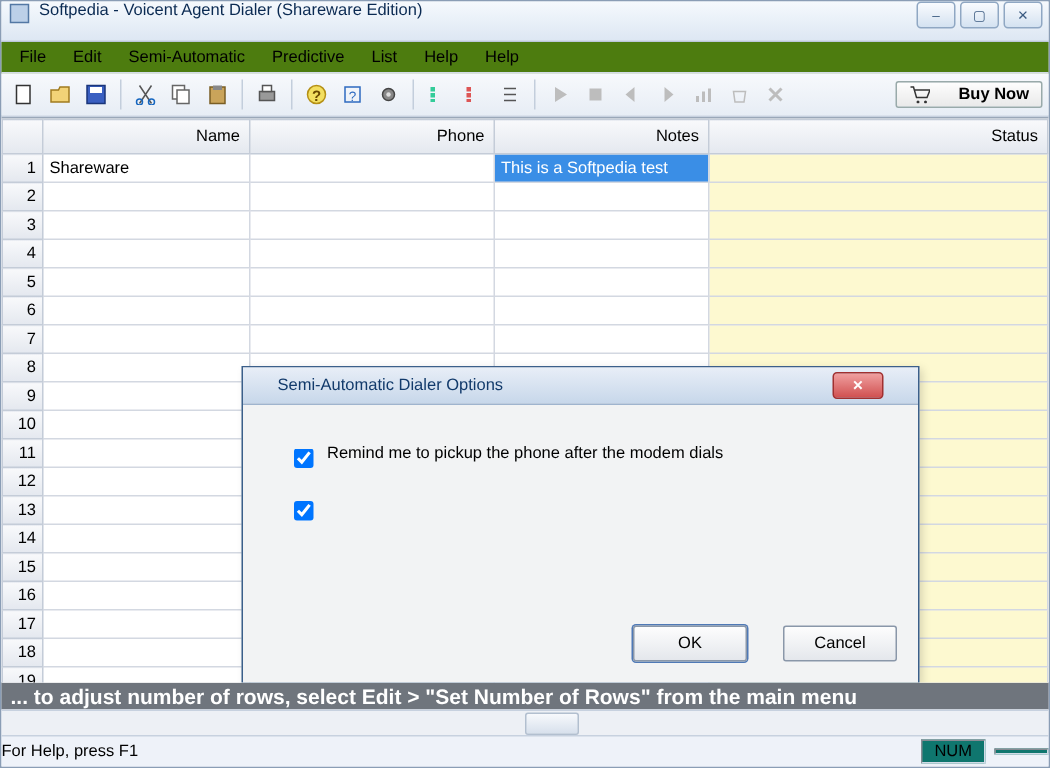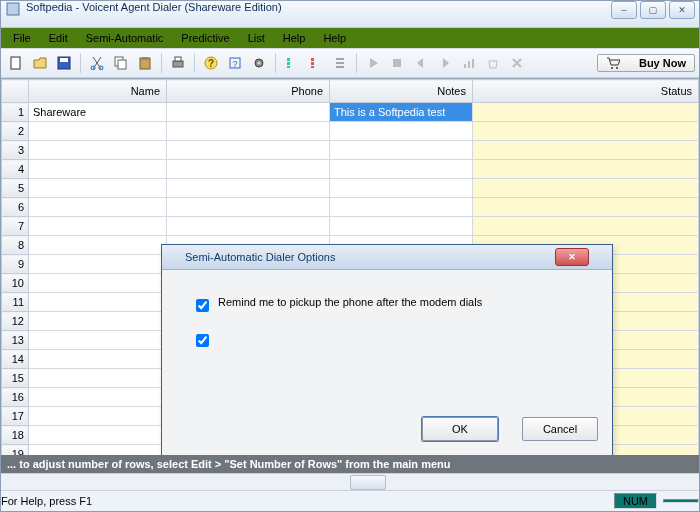--- a/index.html
+++ b/index.html
@@ -15,21 +15,21 @@
 .tbtn{width:20px;height:20px;display:flex;align-items:center;justify-content:center;border:1px solid transparent;border-radius:2px}
 .sep{width:1px;height:20px;background:#c3cedc;margin:0 3px}
 .buynow{margin-left:auto;display:flex;align-items:center;gap:19px;padding:2px 8px;border:1px solid #9aa;background:linear-gradient(#fdfdfd,#e9e9e9);border-radius:2px;font-weight:bold}
 .grid-container{flex:1;position:relative;background:#fff;border-top:1px solid #9aa7b8;overflow:hidden}
 .grid{border-collapse:collapse;width:100%}
 .grid th{background:linear-gradient(#f8f9fb,#e4e8ef);border:1px solid #c4ccd8;text-align:right;padding:2px 6px;height:18px;font-weight:normal}
 .grid td{border:1px solid #d3d8e1;padding:1px 4px;height:16px;background:#fff}
 .grid .rownum{background:linear-gradient(#f8f9fb,#e4e8ef);border:1px solid #c4ccd8;text-align:right;padding:1px 4px;width:18px}
 .yellowcol{background:#fdf9d0 !important}
 .sel{background:#3a8ee6 !important;color:#fff}
-.hintbar{height:18px;background:#6f757d;color:#fff;display:flex;align-items:center;padding-left:6px;font-weight:bold;font-size:11px}
+.hintbar{height:18px;background:#6f757d;color:#fff;display:flex;align-items:center;padding-left:6px;font-weight:bold;font-size:14px}
 .scrolltrack{height:16px;background:#edf0f5;border-top:1px solid #c7d1df;position:relative}
 .scrollthumb{position:absolute;left:50%;top:1px;height:13px;width:34px;background:linear-gradient(#f7f9fc,#d7e0ec);border:1px solid #b2bfcf;border-radius:2px}
 .statusbar{height:20px;background:#eef2f9;display:flex;align-items:center;padding:0 0;border-top:1px solid #c7d1df;gap:6px}
 .statuscell{border:1px inset #d2dbe7;padding:1px 8px;background:#0f766e}
 
 .dialog{position:absolute;left:160px;top:165px;width:450px;height:210px;border:1px solid #3b5f8a;background:#f2f3f4;display:flex;flex-direction:column;box-shadow:2px 2px 6px rgba(0,0,0,0.15)}
 .dlg-titlebar{height:24px;background:linear-gradient(#e8eef7,#c7d7ea);display:flex;align-items:center;padding:0 23px;border-bottom:1px solid #9fb4ce}
 .dlg-title{flex:1;color:#123a6b}
 .dlg-close{width:32px;height:16px;background:linear-gradient(#f0a0a0,#d05050);border:1px solid #a03030;color:#fff;border-radius:3px;display:flex;align-items:center;justify-content:center;font-size:9px;font-weight:bold}
 .dlg-body{flex:1;padding:26px 30px 10px 30px}

